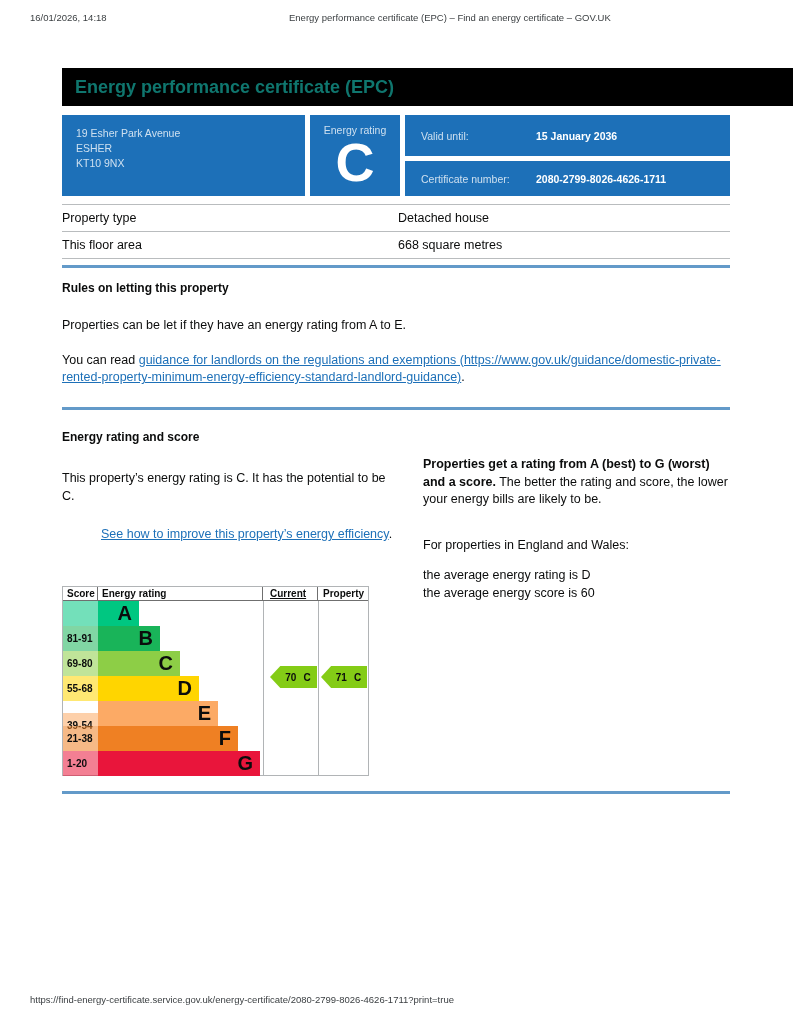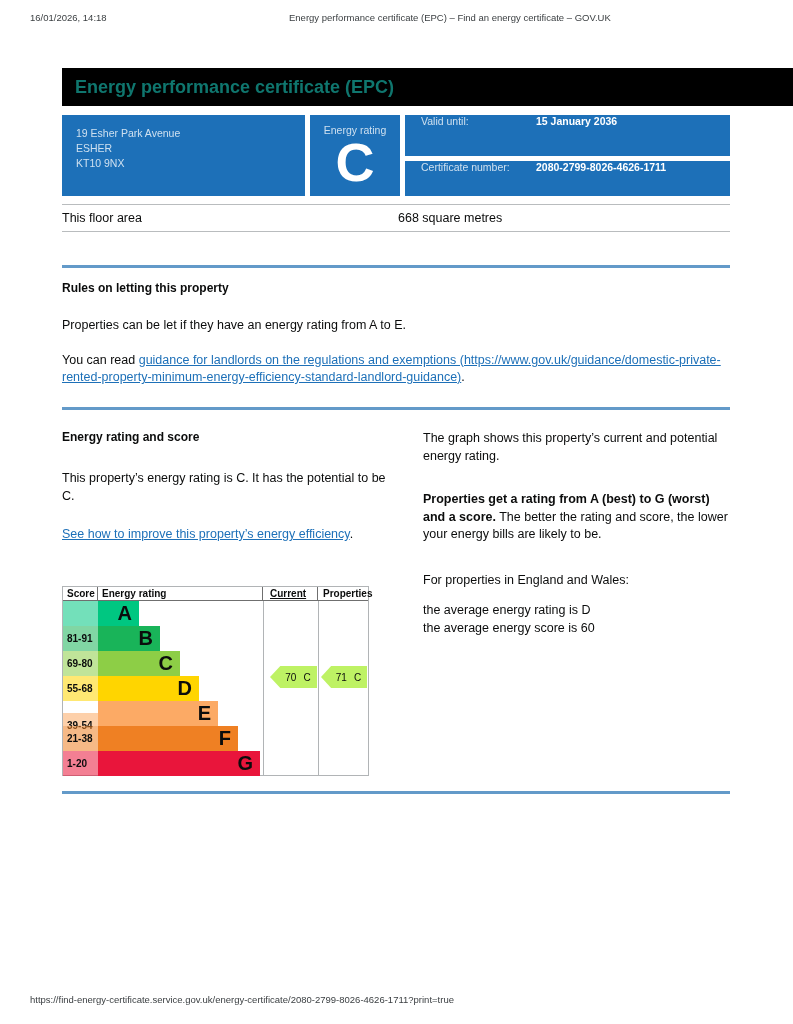--- a/index.html
+++ b/index.html
@@ -20,21 +20,21 @@
 
   
   .summary { position:absolute; left:62px; top:115px; width:668px; height:81px; display:flex; gap:5px; }
   .bluebox { background:#1d70b8; color:#fff; }
   .addr-box { width:243px; padding:11px 14px; }
   .addr-line { font-size:10.5px; line-height:15px; color:rgba(255,255,255,0.78); }
   .rating-box { width:90px; text-align:center; padding-top:9px; }
   .rating-box .lbl { font-size:10.5px; color:rgba(255,255,255,0.78); }
   .rating-box .big { font-size:54px; font-weight:bold; line-height:52px; color:#fff; }
   .right-col { flex:1; display:flex; flex-direction:column; gap:5px; }
-  .kv-box { display:flex; align-items:flex-start; padding:0 16px; }
+  .kv-box { display:flex; align-items:center; padding:0 16px; }
   .kv-box.top { height:41px; }
   .kv-box.bot { flex:1; }
   .kv-label { width:115px; font-size:10.5px; color:rgba(255,255,255,0.78); }
   .kv-value { font-size:10.5px; font-weight:bold; color:#fff; }
 
   
   .details { position:absolute; left:62px; top:204px; width:668px; border-top:1px solid #b9bcbe; }
   .detail-row { display:flex; height:27px; align-items:center; border-bottom:1px solid #b9bcbe; font-size:12.5px; }
   .detail-row .dl { width:50.3%; }
 
@@ -46,21 +46,21 @@
   h2.sec-h { font-size:12px; font-weight:bold; color:#0b0c0c; }
   .body-t { font-size:12.5px; line-height:17.5px; }
   .rules .p1 { margin-top:22px; }
   .rules .p2 { margin-top:17px; }
   a.lnk { color:#1d70b8; text-decoration:underline; cursor:pointer; }
 
   .two-col { top:430px; display:flex; }
   .col-l { width:331px; }
   .col-r { width:307px; margin-left:30px; }
   .col-l .p { margin-top:26px; }
-  .col-l .plink { margin-top:21px; }
+  .col-l .plink { margin-top:21px;margin-left:39px; }
   .col-r .pr2 { margin-top:26px; }
   .col-r .pr3 { margin-top:28px; }
   .col-r .avg { margin-top:13px; }
 
   
   .epc { position:absolute; left:62px; top:586px; width:307px; height:190px;
          border:1px solid #b1b4b6; background:#fff; }
   .epc-head { display:flex; height:14px; font-size:10px; font-weight:bold; }
   .epc-head .hc { border-right:1px solid #6f6f6f; border-bottom:1px solid #6f6f6f; padding-left:4px; line-height:13px; }
   .hc.c1 { width:35px; }
@@ -81,24 +81,24 @@
   .band.e { width:120px; background:#fcaa65; }
   .band.f { width:140px; background:#ef8023; }
   .band.g { width:162px; background:#e9153b; }
   .score-cell.a { background:rgba(0,199,129,.55);padding-left:35px; }
   .score-cell.b { background:rgba(25,180,89,.55); }
   .score-cell.c { background:rgba(141,206,70,.55); }
   .score-cell.d { background:rgba(255,213,0,.55); }
   .score-cell.e { background:rgba(252,170,101,.55);margin-top:12px; }
   .score-cell.f { background:rgba(239,128,35,.55); }
   .score-cell.g { background:rgba(233,21,59,.55); }
-  .arrow { position:absolute; top:65px; height:22px; background:#bef264;
+  .arrow { position:absolute; top:65px; height:22px; background:#84cc16;
            clip-path:polygon(0 50%, 22% 0, 100% 0, 100% 100%, 22% 100%);
            display:flex; align-items:center; justify-content:center; gap:7px;
-           font-size:10px; font-weight:normal; padding-left:9px; }
+           font-size:10px; font-weight:bold; padding-left:9px; }
   .arrow.cur { left:207px; width:47px; }
   .arrow.pot { left:258px; width:46px; }
   .bold { font-weight:bold; }
 </style>
 </head>
 <body>
 
 <div class="page">
 
   <div class="print-meta ph-date">16/01/2026, 14:18</div>
@@ -125,20 +125,24 @@
       </div>
       <div class="bluebox kv-box bot">
         <span class="kv-label">Certificate number:</span>
         <span class="kv-value">2080-2799-8026-4626-1711</span>
       </div>
     </div>
   </div>
 
   <div class="details">
     <div class="detail-row">
+      <span class="dl">Property type</span>
+      <span class="dv">Detached house</span>
+    </div>
+    <div class="detail-row">
       <span class="dl">This floor area</span>
       <span class="dv">668 square metres</span>
     </div>
   </div>
 
   <div class="bluehr hr1"></div>
 
   <div class="section rules">
     <h2 class="sec-h">Rules on letting this property</h2>
     <p class="body-t p1">Properties can be let if they have an energy rating from A to E.</p>
@@ -147,33 +151,32 @@
 
   <div class="bluehr hr2"></div>
 
   <div class="section two-col">
     <div class="col-l">
       <h2 class="sec-h">Energy rating and score</h2>
       <p class="body-t p">This property’s energy rating is C. It has the potential to be C.</p>
       <p class="body-t plink"><a class="lnk">See how to improve this property’s energy efficiency</a><span>.</span></p>
     </div>
     <div class="col-r">
-      <p class="body-t">The graph shows this property’s current and potential energy rating.</p>
       <p class="body-t pr2"><span class="bold">Properties get a rating from A (best) to G (worst) and a score.</span><span> The better the rating and score, the lower your energy bills are likely to be.</span></p>
       <p class="body-t pr3">For properties in England and Wales:</p>
       <p class="body-t avg"><span>the average energy rating is D</span><br><span>the average energy score is 60</span></p>
     </div>
   </div>
 
   <div class="epc">
     <div class="epc-head">
       <div class="hc c1">Score</div>
       <div class="hc c2">Energy rating</div>
       <div class="hc c3">Current</div>
-      <div class="hc c4">Properties</div>
+      <div class="hc c4">Property</div>
     </div>
     <div class="epc-body">
       <div class="vline vl1"></div>
       <div class="vline vl2"></div>
 
       <div class="band-row">
         <div class="score-cell a">92+</div>
         <div class="band a">A</div>
       </div>
       <div class="band-row">

